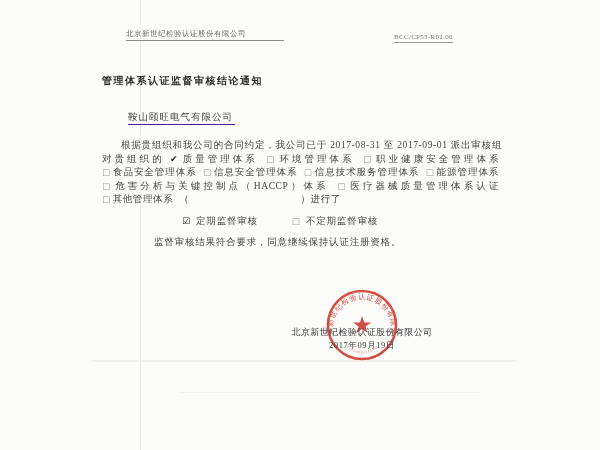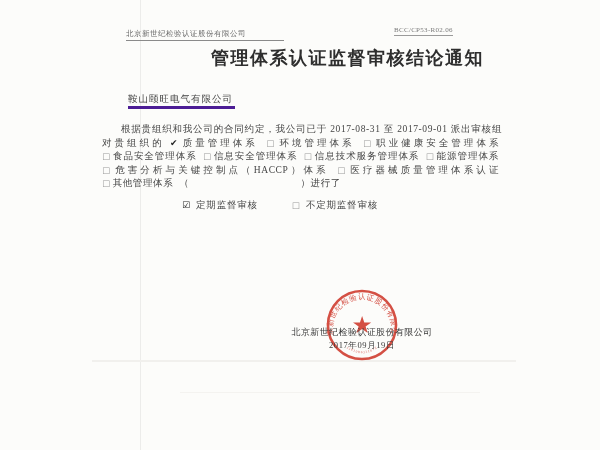--- a/index.html
+++ b/index.html
@@ -18,35 +18,35 @@
 
   .doc{position:absolute;inset:0;padding:26px 98px 0 102px;box-sizing:border-box;}
 
   .hdr{position:relative;height:18px;}
   .hdr-org{
     position:absolute;left:24px;top:3px;
     font-size:7.5px;color:#6b6b6b;letter-spacing:.5px;
     border-bottom:1px solid #8a8a8a;padding:0 38px 1px 0;
   }
   .hdr-code{
-    position:absolute;left:292px;top:0;
+    position:absolute;left:292px;top:7px;
     font-size:7px;color:#7a7a7a;letter-spacing:.3px;
     border-bottom:1px solid #9a9a9a;padding-bottom:1px;
   }
 
   .title{
-    margin-top:2px;text-align:right;
-    font-size:18px;font-weight:bold;color:#2e2e2e;
+    margin-top:30px;text-align:left;
+    font-size:10px;font-weight:bold;color:#2e2e2e;
     letter-spacing:1.5px;padding-right:18px;
   }
 
   .addressee{
     margin-top:23px;margin-left:26px;
     font-size:9.5px;letter-spacing:1px;color:#444;
-    border-bottom:3px solid #4c1d95;display:inline-block;padding:0 2px 0 0;
+    border-bottom:1px solid #4c1d95;display:inline-block;padding:0 2px 0 0;
   }
 
   .para{
     margin:14px 0 0 0;
     font-size:9.5px;line-height:13.5px;letter-spacing:.6px;
     text-align:justify;color:#454545;
   }
   .indent{text-indent:2em;}
   .sys-item{white-space:nowrap;margin-right:3px;}
   .cb{color:#9a9a9a;font-family:"DejaVu Sans",sans-serif;font-size:8.5px;margin-right:2px;}
@@ -93,20 +93,21 @@
     <div>
       <span class="addressee">鞍山颐旺电气有限公司</span>
     </div>
 
     <p class="para indent"><span>根据贵组织和我公司的合同约定，我公司已于 2017-08-31 至 2017-09-01 派出审核组对贵组织的</span>
       <span><span class="sys-item"><span class="cb checked">✔</span><span>质量管理体系</span></span> <span class="sys-item"><span class="cb">□</span><span>环境管理体系</span></span> <span class="sys-item"><span class="cb">□</span><span>职业健康安全管理体系</span></span> <span class="sys-item"><span class="cb">□</span><span>食品安全管理体系</span></span> <span class="sys-item"><span class="cb">□</span><span>信息安全管理体系</span></span> <span class="sys-item"><span class="cb">□</span><span>信息技术服务管理体系</span></span> <span class="sys-item"><span class="cb">□</span><span>能源管理体系</span></span> <span class="sys-item"><span class="cb">□</span><span>危害分析与关键控制点（HACCP）体系</span></span> <span class="sys-item"><span class="cb">□</span><span>医疗器械质量管理体系认证</span></span> <span class="sys-item"><span class="cb">□</span><span>其他管理体系</span></span> </span><span>（　　　　　　　　　　　）进行了</span></p>
 
     <div class="audit-row"><span class="audit-item"><span class="cb checked">☑</span><span> 定期监督审核</span></span><span class="audit-item"><span class="cb">□</span><span> 不定期监督审核</span></span></div>
 
 
+    <div class="conclusion">监督审核结果符合要求，同意继续保持认证注册资格。</div>
   </div>
 
   <div class="sig">
     <div class="sig-org">北京新世纪检验认证股份有限公司</div>
     <div class="sig-date">2017年09月19日</div>
   </div>
 
   <svg class="stamp" viewBox="0 0 100 100">
     <circle cx="50" cy="50" r="46" fill="none" stroke="#cf392b" stroke-width="3.5"></circle>
     <defs>

